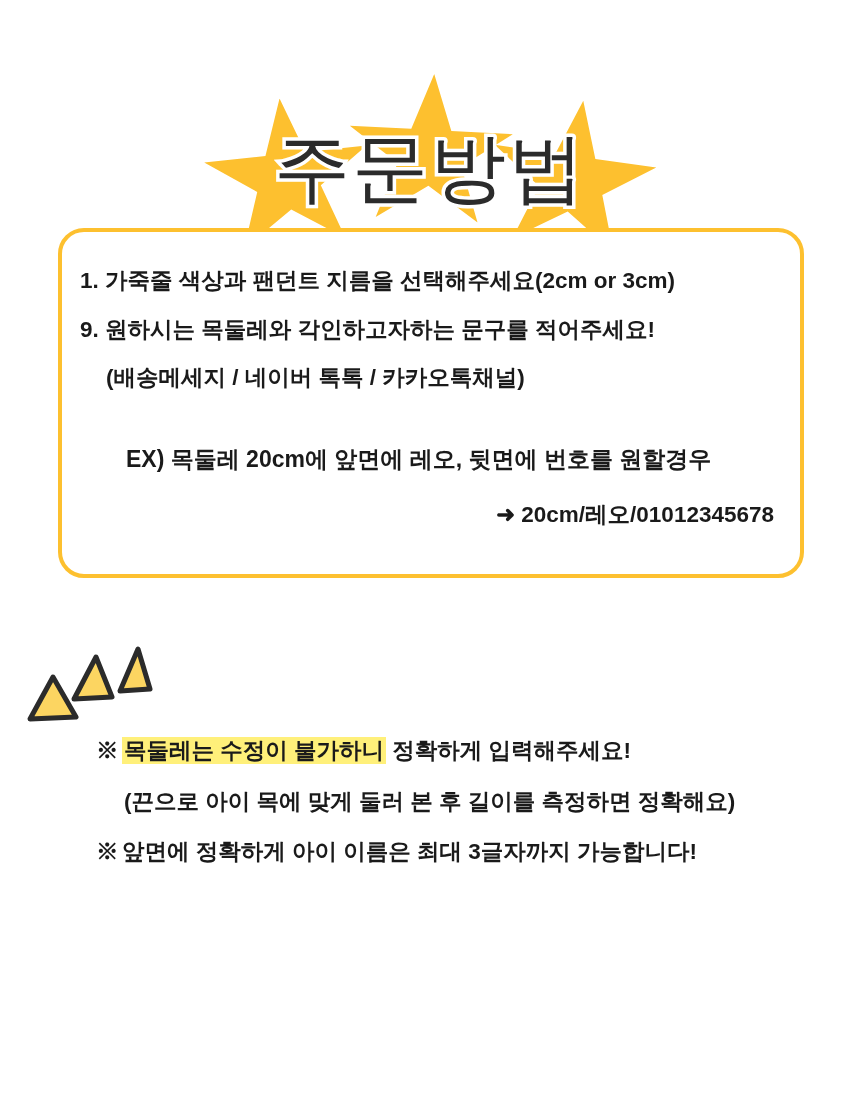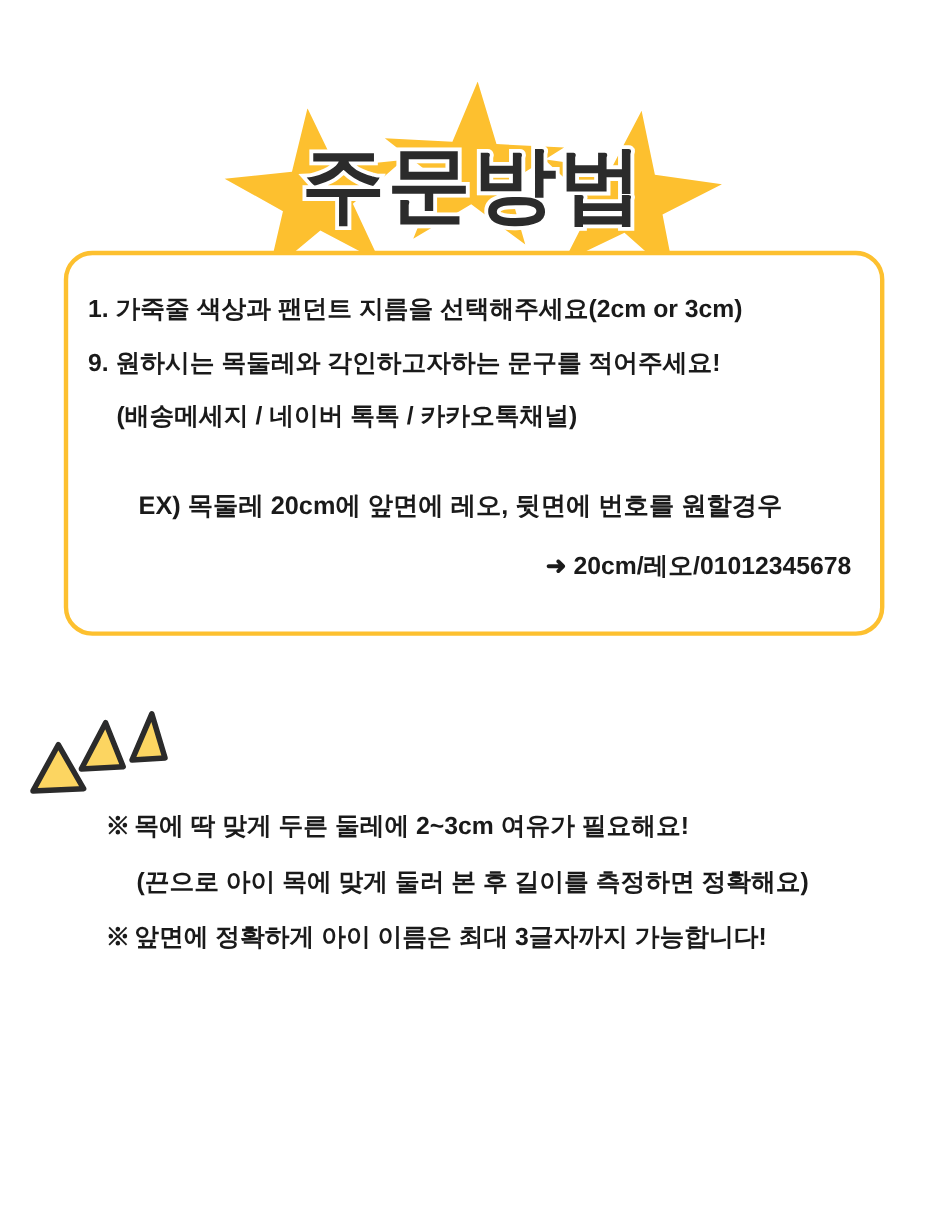--- a/index.html
+++ b/index.html
@@ -41,21 +41,21 @@
   .star.s2 { transform: translateX(0px) translateY(-6px) rotate(3deg); z-index: 2; }
   .star.s3 { transform: translateX(-28px) translateY(20px) rotate(8deg); }
 
   .title-text {
     position: absolute;
     left: 0;
     right: 0;
     top: 118px;
     text-align: center;
     font-size: 76px;
-    font-weight: 700;
+    font-weight: 400;
     letter-spacing: 2px;
     color: #2b2b2b;
     -webkit-text-stroke: 7px #ffffff;
     paint-order: stroke fill;
     z-index: 3;
   }
 
   
   .order-box {
     position: absolute;
@@ -172,19 +172,19 @@
   </div>
   <div class="tri-outer" style="left:86px; top:0px;">
     <svg width="48" height="52" viewBox="0 0 48 52">
       <path d="M26 4 L38 44 L8 46 Z" fill="#FCD561" stroke="#2b2b2b" stroke-width="5" stroke-linejoin="round"></path>
     </svg>
   </div>
 </div>
 
 <div class="notes">
   <div class="note-line">
-    <span class="mark">※</span><span>목에 딱 맞게 두른 둘레에 2~3cm 여유가 필요해요!</span>
+    <span class="mark">※</span><span class="hl">목둘레는 수정이 불가하니</span> <span>정확하게 입력해주세요!</span>
   </div>
   <div class="note-line indent">(끈으로 아이 목에 맞게 둘러 본 후 길이를 측정하면 정확해요)</div>
   <div class="note-line">
     <span class="mark">※</span><span>앞면에 정확하게 아이 이름은 최대 3글자까지 가능합니다!</span>
   </div>
 </div>
 
 </body></html>

